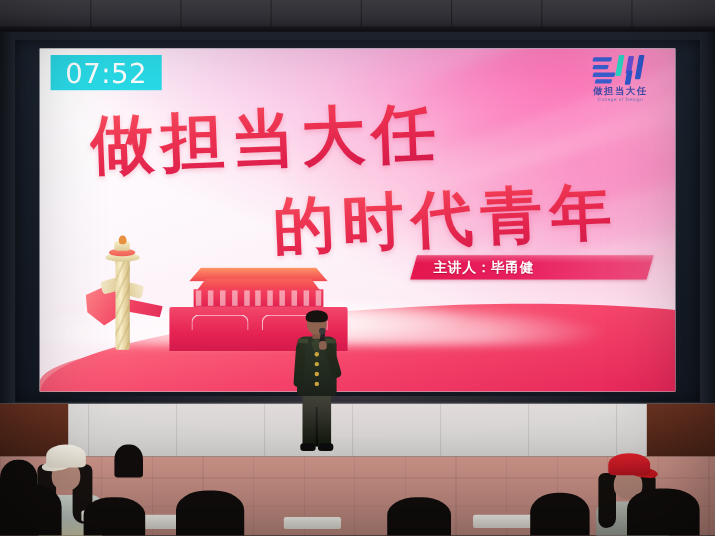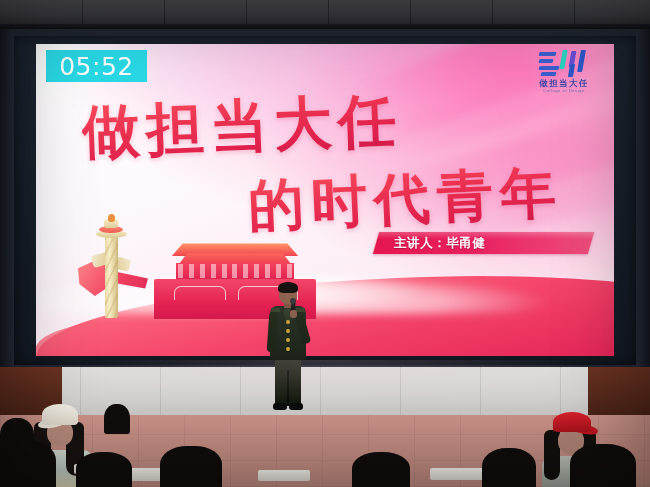--- a/index.html
+++ b/index.html
@@ -273,21 +273,21 @@
   <div class="screen">
 
     <div class="slide">
 
       <div class="rib rib1"></div>
       <div class="rib rib2"></div>
       <div class="rib rib3"></div>
       <div class="rib rib4"></div>
 
       <div class="timer">
-        <span>05:52</span>
+        <span>07:52</span>
       </div>
 
       <div class="logo">
         <div class="logo-mark">
           <div class="lm lm-a"></div>
             <div class="lm lm-b"></div>
           <div class="lm lm-c"></div>
             <div class="lm lm-d"></div>
           <div class="lm lm-e"></div>
             <div class="lm lm-f"></div>

